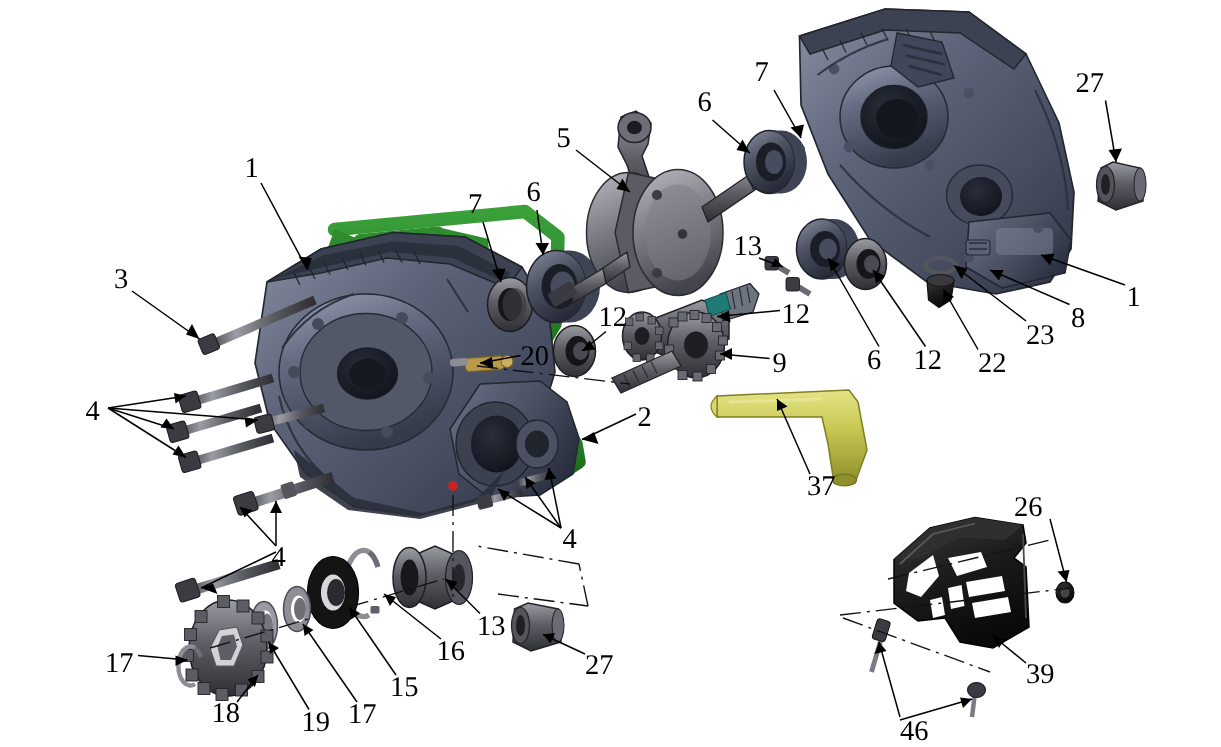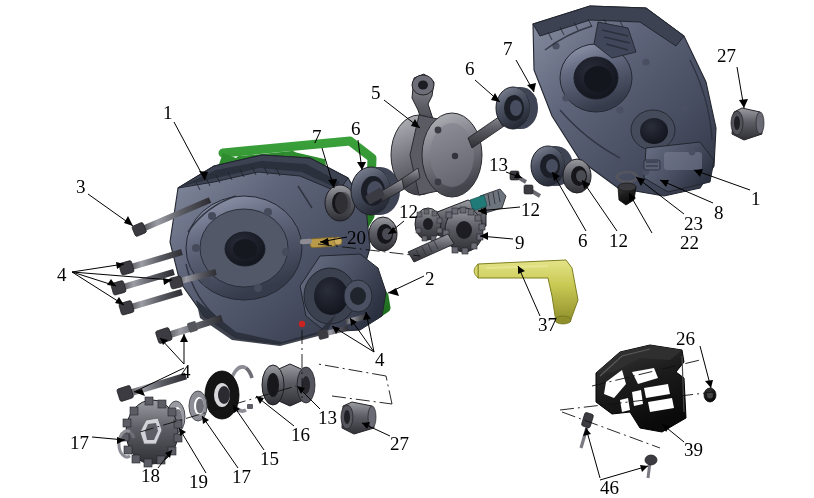--- a/index.html
+++ b/index.html
@@ -641,38 +641,38 @@
   <div class="callout" style="left:76px;top:177px">3</div>
   <div class="callout" style="left:312px;top:127px">7</div>
   <div class="callout" style="left:351px;top:119px">6</div>
   <div class="callout" style="left:371px;top:83px">5</div>
   <div class="callout" style="left:465px;top:59px">6</div>
   <div class="callout" style="left:503px;top:39px">7</div>
   <div class="callout" style="left:717px;top:46px">27</div>
   <div class="callout" style="left:751px;top:189px">1</div>
   <div class="callout" style="left:714px;top:203px">8</div>
   <div class="callout" style="left:684px;top:214px">23</div>
-  <div class="callout" style="left:680px;top:233px">22</div>
+  <div class="callout" style="left:652px;top:233px">22</div>
   <div class="callout" style="left:609px;top:231px">12</div>
   <div class="callout" style="left:578px;top:231px">6</div>
   <div class="callout" style="left:489px;top:155px">13</div>
   <div class="callout" style="left:521px;top:200px">12</div>
   <div class="callout" style="left:515px;top:233px">9</div>
   <div class="callout" style="left:399px;top:202px">12</div>
   <div class="callout" style="left:347px;top:228px">20</div>
   <div class="callout" style="left:425px;top:269px">2</div>
   <div class="callout" style="left:538px;top:315px">37</div>
   <div class="callout" style="left:57px;top:265px">4</div>
   <div class="callout" style="left:181px;top:362px">4</div>
   <div class="callout" style="left:375px;top:350px">4</div>
   <div class="callout" style="left:318px;top:408px">13</div>
   <div class="callout" style="left:291px;top:425px">16</div>
   <div class="callout" style="left:260px;top:449px">15</div>
   <div class="callout" style="left:232px;top:467px">17</div>
-  <div class="callout" style="left:189px;top:472px">19</div>
+  <div class="callout" style="left:201px;top:472px">19</div>
   <div class="callout" style="left:141px;top:466px">18</div>
   <div class="callout" style="left:70px;top:433px">17</div>
   <div class="callout" style="left:390px;top:434px">27</div>
   <div class="callout" style="left:676px;top:329px">26</div>
   <div class="callout" style="left:684px;top:440px">39</div>
   <div class="callout" style="left:600px;top:478px">46</div>
 
 </div>
 
 </body></html>

